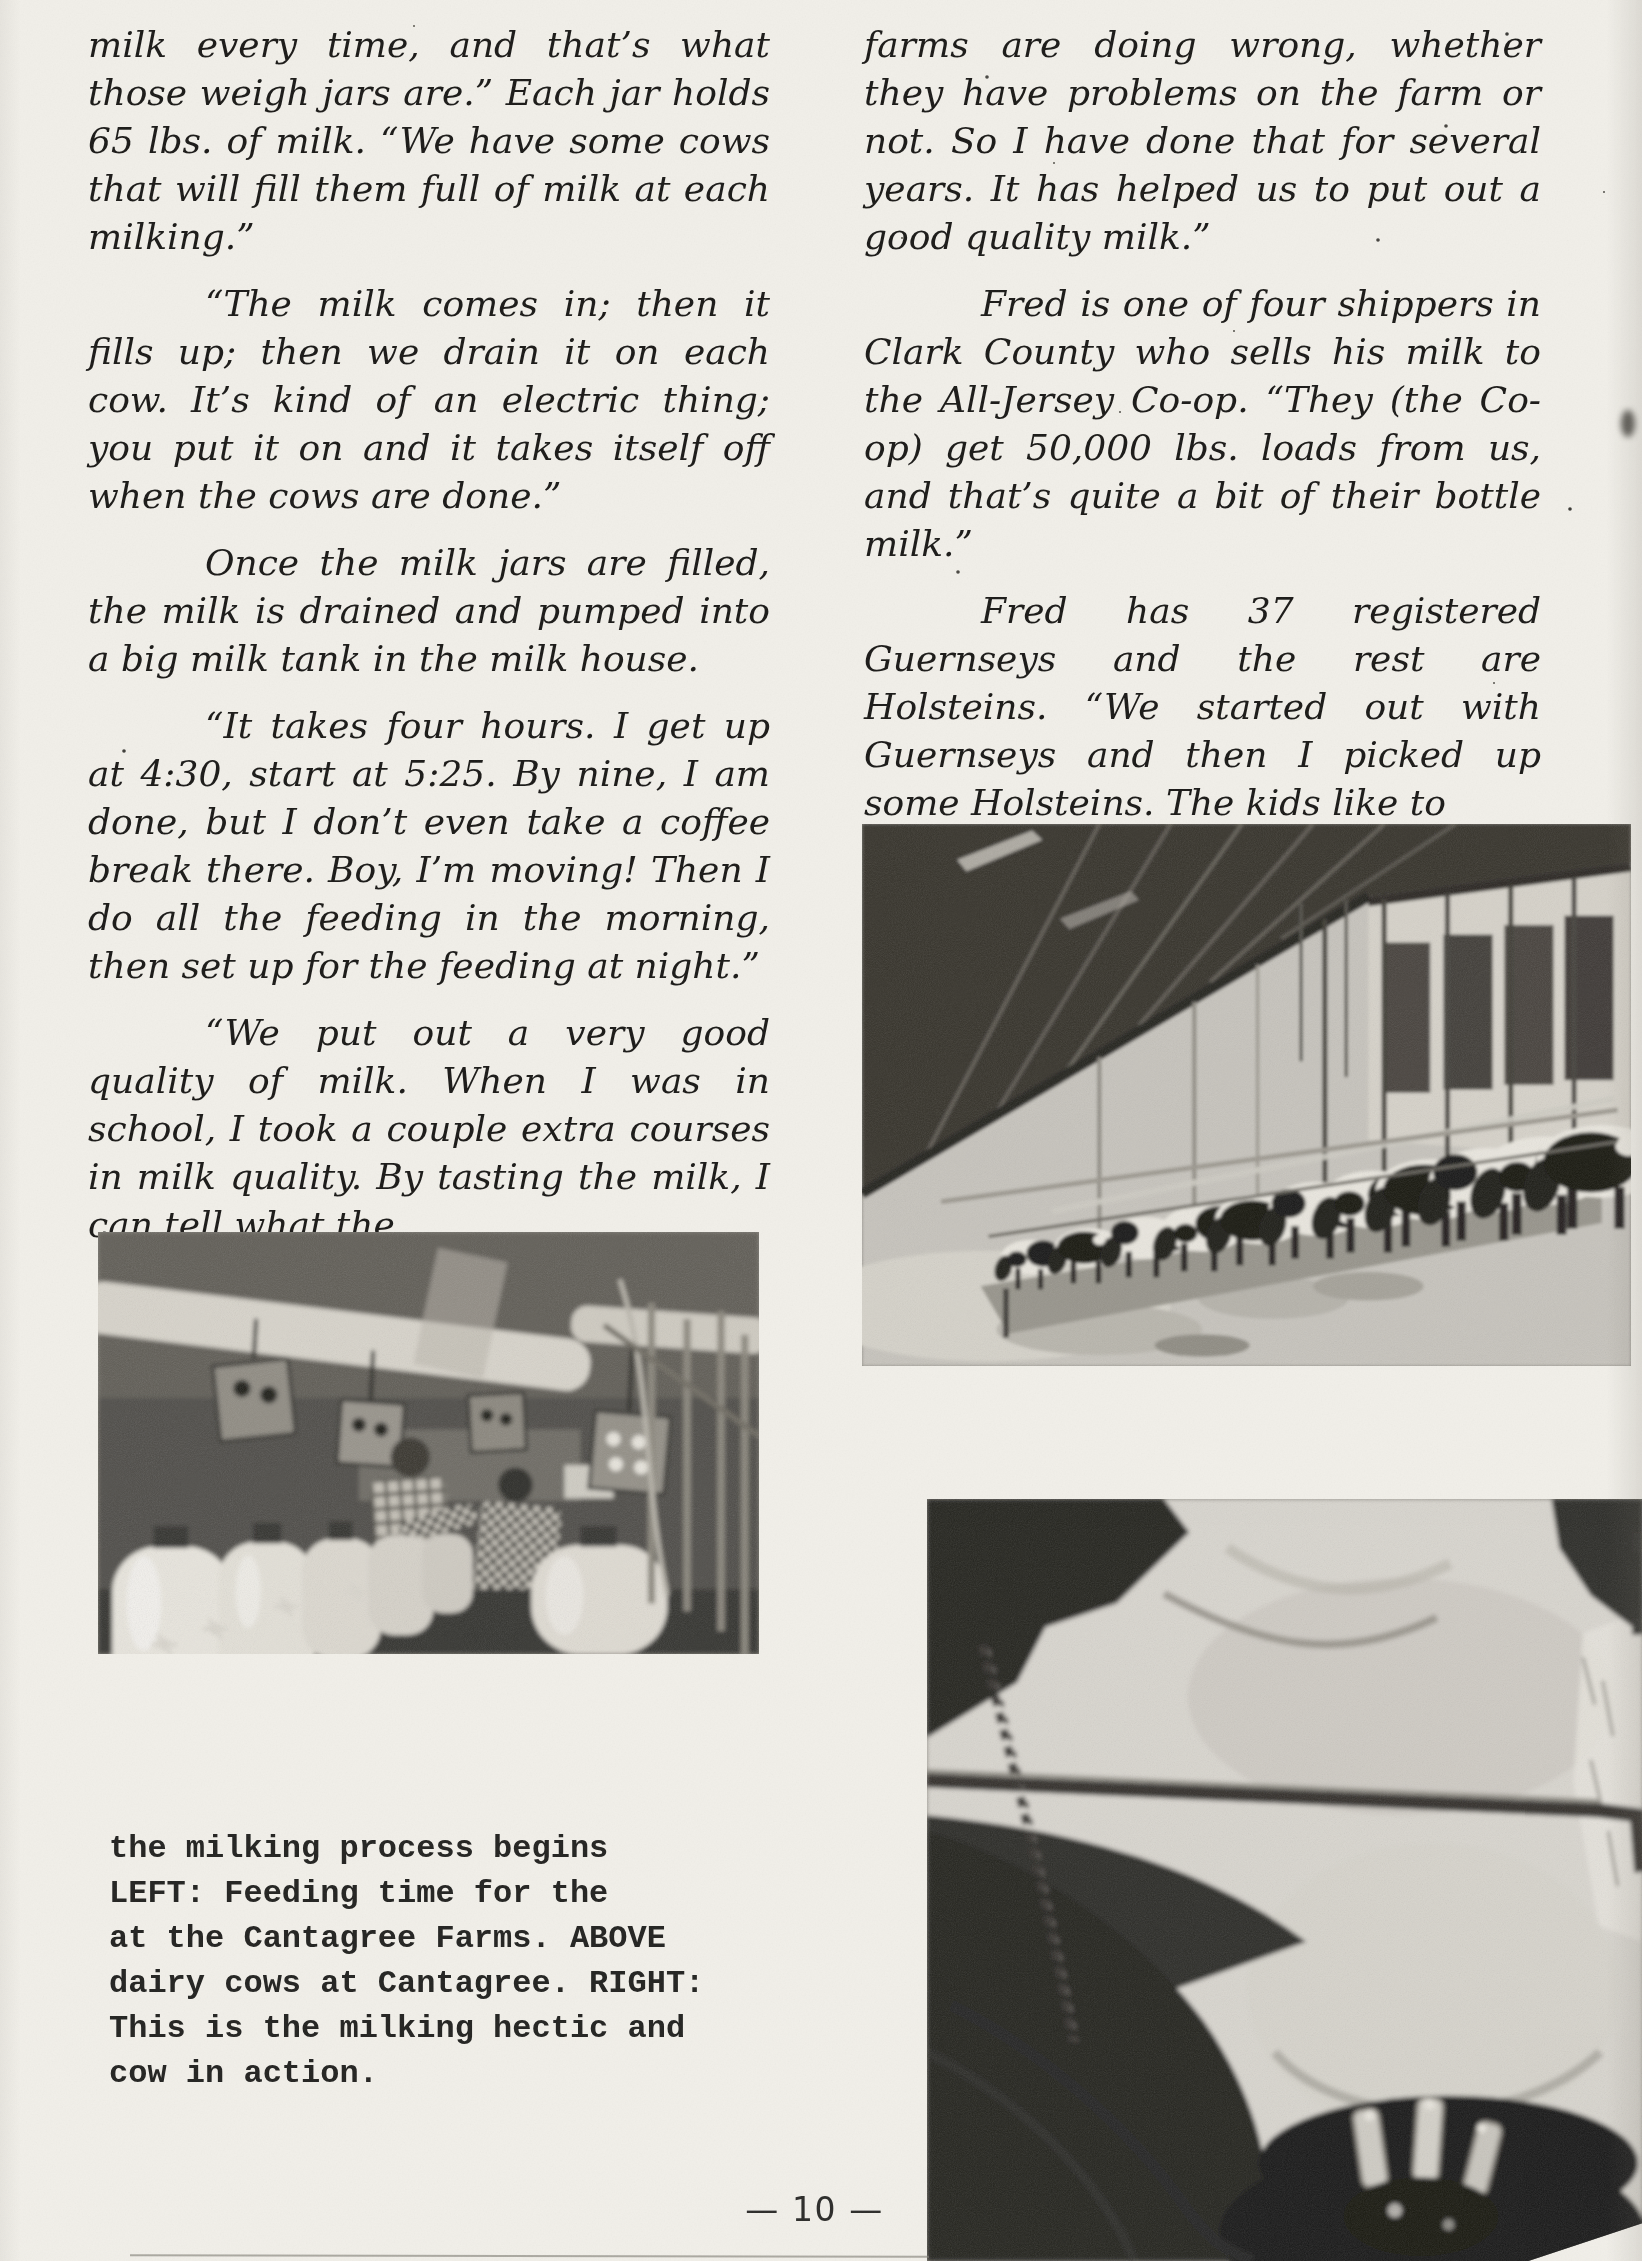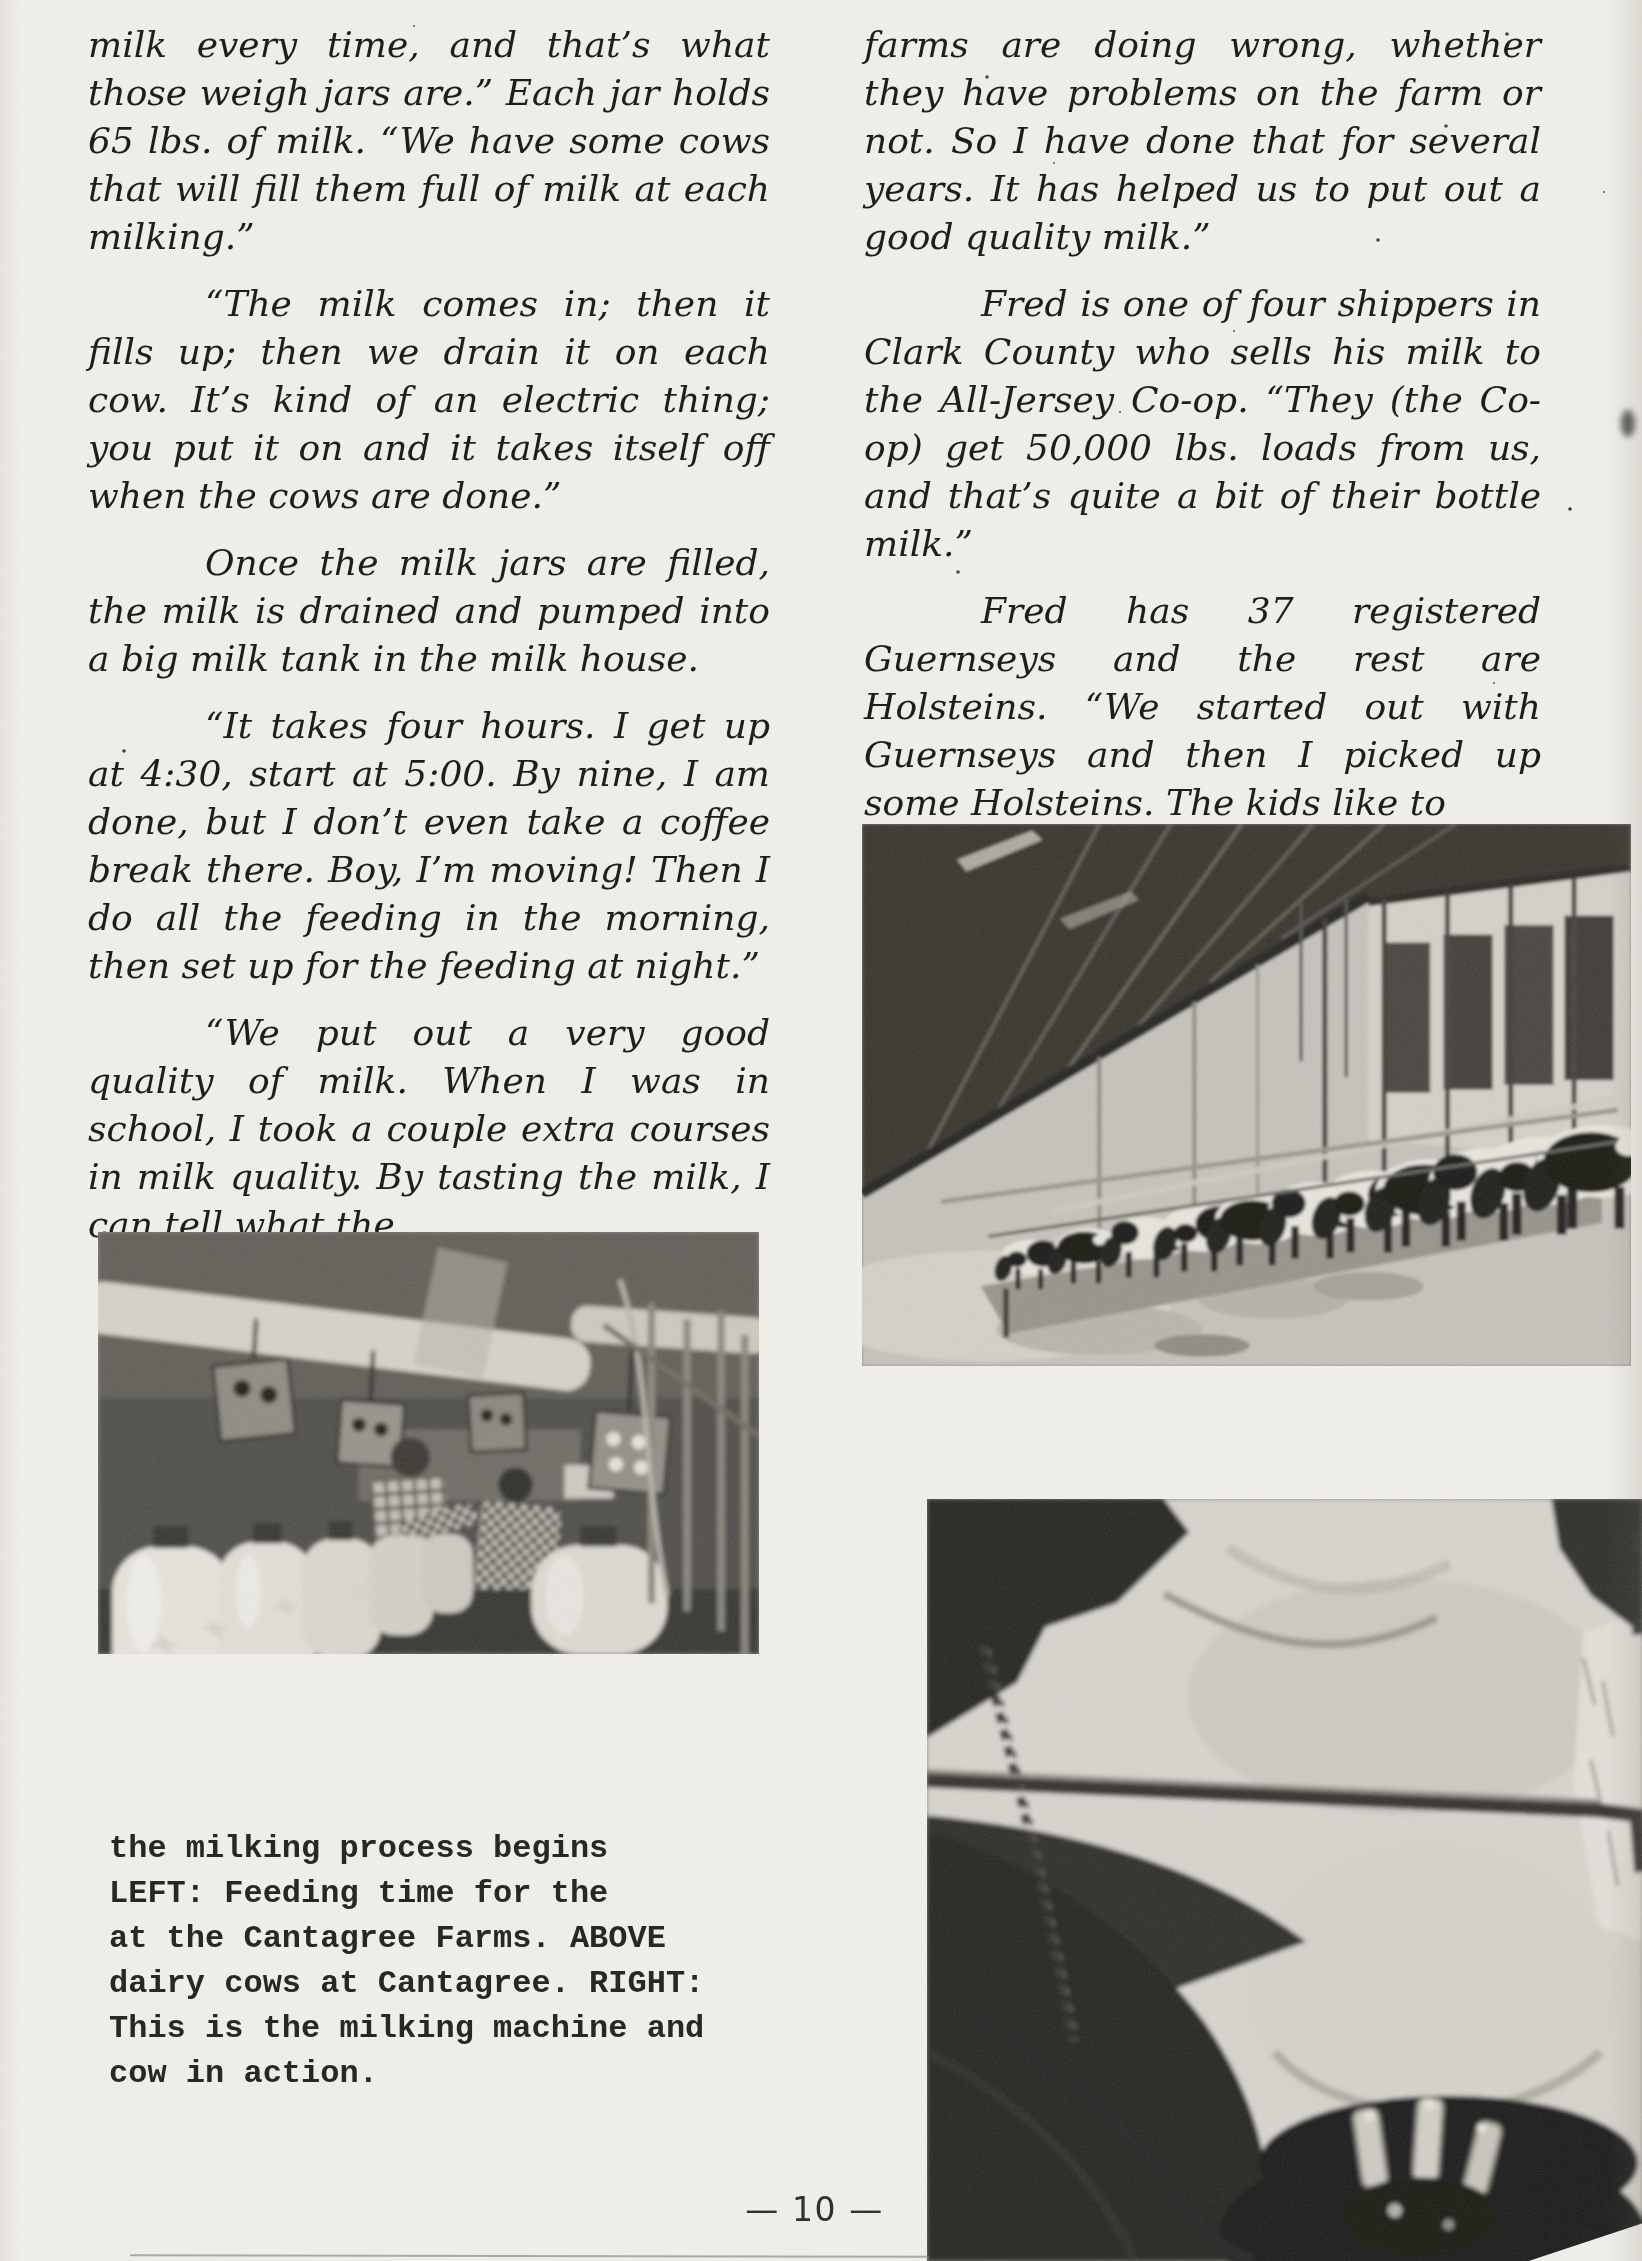--- a/index.html
+++ b/index.html
@@ -49,21 +49,21 @@
 </style>
 </head>
 <body>
 
 <div class="page">
 
   <div class="col col-left" id="left-col">
       <p class="para">milk every time, and that’s what those weigh jars are.” Each jar holds 65 lbs. of milk. “We have some cows that will fill them full of milk at each milking.”</p>
       <p class="para indent">“The milk comes in; then it fills up; then we drain it on each cow. It’s kind of an electric thing; you put it on and it takes itself off when the cows are done.”</p>
       <p class="para indent">Once the milk jars are filled, the milk is drained and pumped into a big milk tank in the milk house.</p>
-      <p class="para indent">“It takes four hours. I get up at 4:30, start at 5:00. By nine, I am done, but I don’t even take a coffee break there. Boy, I’m moving! Then I do all the feeding in the morning, then set up for the feeding at night.”</p>
+      <p class="para indent">“It takes four hours. I get up at 4:30, start at 5:25. By nine, I am done, but I don’t even take a coffee break there. Boy, I’m moving! Then I do all the feeding in the morning, then set up for the feeding at night.”</p>
       <p class="para indent">“We put out a very good quality of milk. When I was in school, I took a couple extra courses in milk quality. By tasting the milk, I can tell what the</p>
     </div>
 
   <div class="col col-right" id="right-col">
       <p class="para">farms are doing wrong, whether they have problems on the farm or not. So I have done that for several years. It has helped us to put out a good quality milk.”</p>
       <p class="para indent">Fred is one of four shippers in Clark County who sells his milk to the All-Jersey Co-op. “They (the Co-op) get 50,000 lbs. loads from us, and that’s quite a bit of their bottle milk.”</p>
       <p class="para indent">Fred has 37 registered Guernseys and the rest are Holsteins. “We started out with Guernseys and then I picked up some Holsteins. The kids like to</p>
     </div>
 
   <div class="photo" id="photo-barn" role="img" aria-label="Feeding time: a line of Holstein dairy cows eating along the feed fence of an open barn">
@@ -370,21 +370,21 @@
       </g>
       <rect width="906" height="964" filter="url(#grainC)" opacity=".15"></rect>
     </svg>
   </div>
 
   <div class="caption" id="caption">
       <div class="cap-line">the milking process begins</div>
       <div class="cap-line">LEFT: Feeding time for the</div>
       <div class="cap-line">at the Cantagree Farms. ABOVE</div>
       <div class="cap-line">dairy cows at Cantagree. RIGHT:</div>
-      <div class="cap-line">This is the milking machine and</div>
+      <div class="cap-line">This is the milking hectic and</div>
       <div class="cap-line">cow in action.</div>
     </div>
 
   <div class="page-number">— 10 —</div>
 
   <div class="smudge"></div>
   <div class="bottom-line"></div>
   <div class="speckles"></div>
   <div class="edge-shade-right"></div>
   <div class="edge-shade-left"></div>

